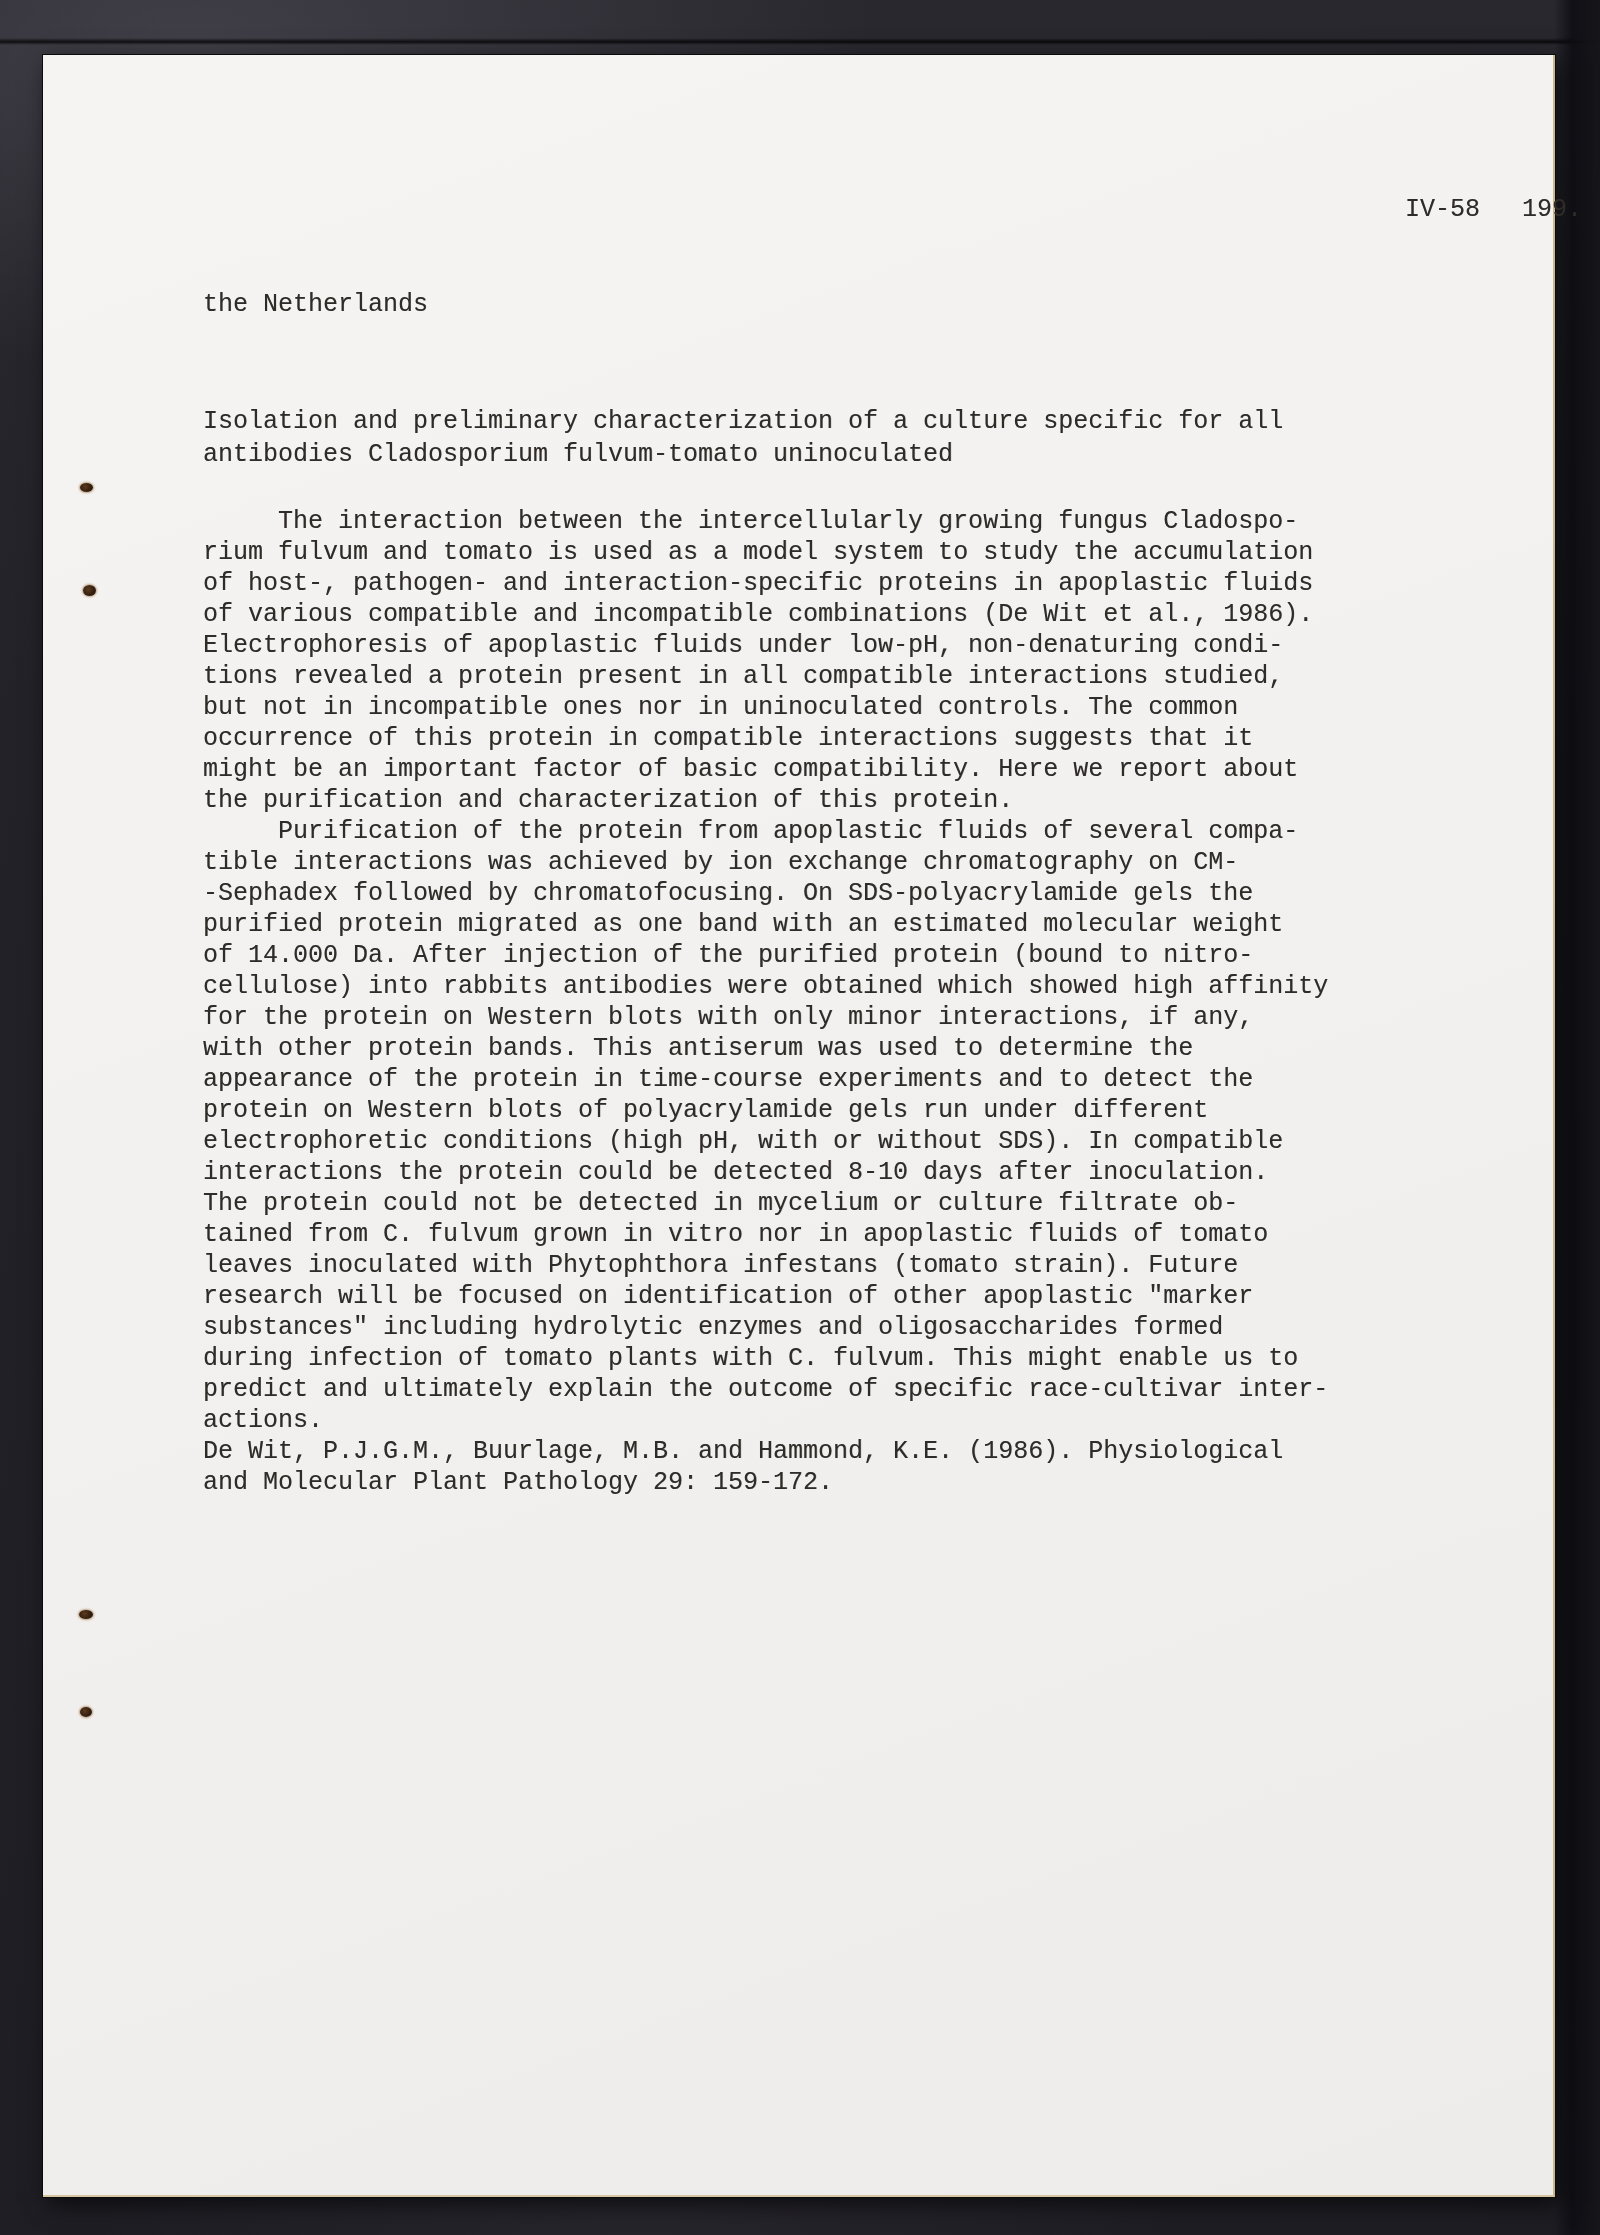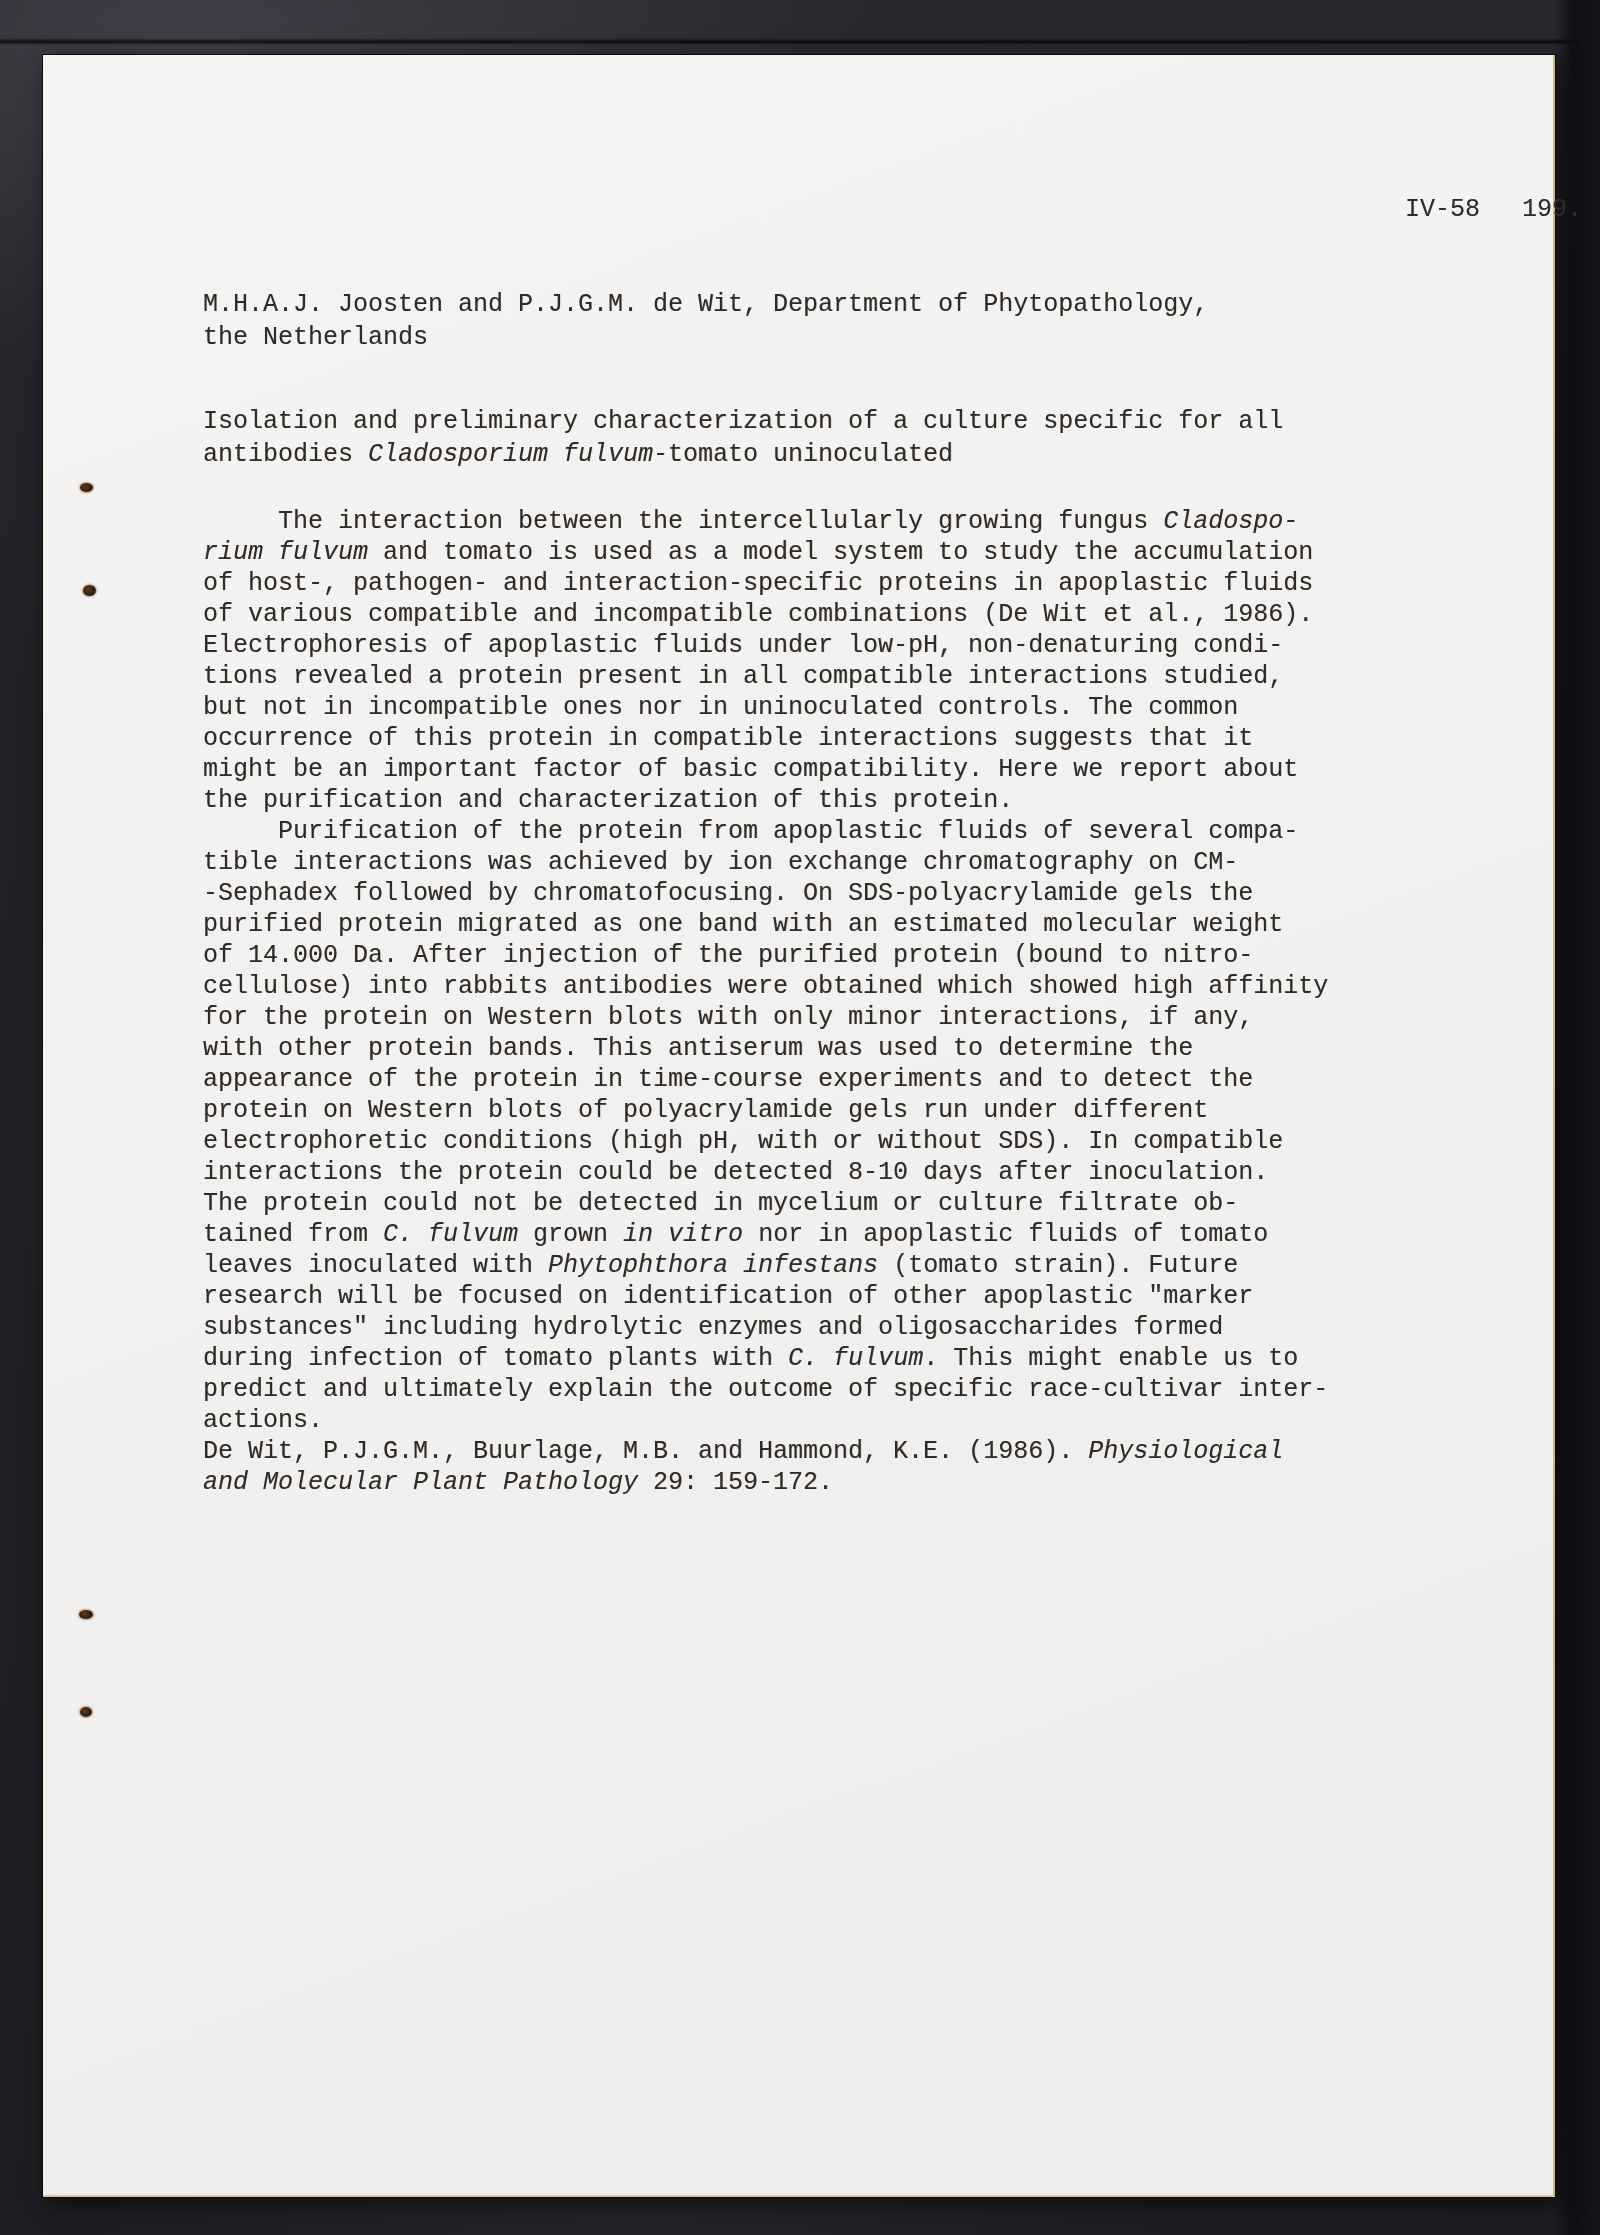--- a/index.html
+++ b/index.html
@@ -46,21 +46,21 @@
     color: var(--ink, #2f2b28);
     text-shadow: 0.3px 0.4px 0.5px rgba(48,42,36,0.35);
   }
   .header-line { left: 1272px; top: 108px; line-height: 31px; }
   .header-line .pagenum { margin-left: 42px; margin-top: 34px; }
 
   .authors { left: 160px; top: 233px; line-height: 33px; }
   .titleblk { left: 160px; top: 350px; line-height: 33px; }
   .bodyblk  { left: 160px; top: 451px; line-height: 31px; }
 
-  .it { font-style: italic; }
+  .it { }
 
   
   .stain {
     position: absolute; border-radius: 50%;
     background: radial-gradient(circle at 40% 40%, #5e3a1d 0%, #33200f 55%, #20130a 100%);
     box-shadow: 0 0 2px 1px rgba(150,90,35,0.55);
   }
 </style>
 </head>
 <body>
@@ -69,21 +69,21 @@
   <div class="mat">
     <div class="mat-seam"></div>
     <div class="mat-right-band"></div>
   </div>
 
   <div class="paper" id="paper">
     <div class="doc-text header-line">
       <span>IV-58</span><span class="pagenum">199.</span>
     </div>
 
-    <div class="doc-text authors" id="authors-block"><div><span>M.H.A.J. Joosten and P.J.G.M. de Wit, Department of Phytopathology,</span></div><div><span>the Netherlands</span></div></div>
+    <div class="doc-text authors" id="authors-block"><div><span>the Netherlands</span></div></div>
 
     <div class="doc-text titleblk" id="title-block"><div><span>Isolation and preliminary characterization of a culture specific for all</span></div><div><span>antibodies </span><span class="it">Cladosporium fulvum</span><span>-tomato uninoculated</span></div></div>
 
     <div class="doc-text bodyblk" id="body-block"><div><span>     The interaction between the intercellularly growing fungus </span><span class="it">Cladospo-</span></div><div><span class="it">rium fulvum</span><span> and tomato is used as a model system to study the accumulation</span></div><div><span>of host-, pathogen- and interaction-specific proteins in apoplastic fluids</span></div><div><span>of various compatible and incompatible combinations (De Wit et al., 1986).</span></div><div><span>Electrophoresis of apoplastic fluids under low-pH, non-denaturing condi-</span></div><div><span>tions revealed a protein present in all compatible interactions studied,</span></div><div><span>but not in incompatible ones nor in uninoculated controls. The common</span></div><div><span>occurrence of this protein in compatible interactions suggests that it</span></div><div><span>might be an important factor of basic compatibility. Here we report about</span></div><div><span>the purification and characterization of this protein.</span></div><div><span>     Purification of the protein from apoplastic fluids of several compa-</span></div><div><span>tible interactions was achieved by ion exchange chromatography on CM-</span></div><div><span>-Sephadex followed by chromatofocusing. On SDS-polyacrylamide gels the</span></div><div><span>purified protein migrated as one band with an estimated molecular weight</span></div><div><span>of 14.000 Da. After injection of the purified protein (bound to nitro-</span></div><div><span>cellulose) into rabbits antibodies were obtained which showed high affinity</span></div><div><span>for the protein on Western blots with only minor interactions, if any,</span></div><div><span>with other protein bands. This antiserum was used to determine the</span></div><div><span>appearance of the protein in time-course experiments and to detect the</span></div><div><span>protein on Western blots of polyacrylamide gels run under different</span></div><div><span>electrophoretic conditions (high pH, with or without SDS). In compatible</span></div><div><span>interactions the protein could be detected 8-10 days after inoculation.</span></div><div><span>The protein could not be detected in mycelium or culture filtrate ob-</span></div><div><span>tained from </span><span class="it">C. fulvum</span><span> grown </span><span class="it">in vitro</span><span> nor in apoplastic fluids of tomato</span></div><div><span>leaves inoculated with </span><span class="it">Phytophthora infestans</span><span> (tomato strain). Future</span></div><div><span>research will be focused on identification of other apoplastic "marker</span></div><div><span>substances" including hydrolytic enzymes and oligosaccharides formed</span></div><div><span>during infection of tomato plants with </span><span class="it">C. fulvum</span><span>. This might enable us to</span></div><div><span>predict and ultimately explain the outcome of specific race-cultivar inter-</span></div><div><span>actions.</span></div><div><span>De Wit, P.J.G.M., Buurlage, M.B. and Hammond, K.E. (1986). </span><span class="it">Physiological</span></div><div><span class="it">and Molecular Plant Pathology</span><span> 29: 159-172.</span></div></div>
   <div class="stain" style="left: 37px; top: 428px; width: 13px; height: 9px;"></div>
       <div class="stain" style="left: 40px; top: 530px; width: 13px; height: 11px;"></div>
       <div class="stain" style="left: 36px; top: 1555px; width: 14px; height: 9px;"></div>
       <div class="stain" style="left: 37px; top: 1652px; width: 12px; height: 10px;"></div>
     </div>
 </div>

